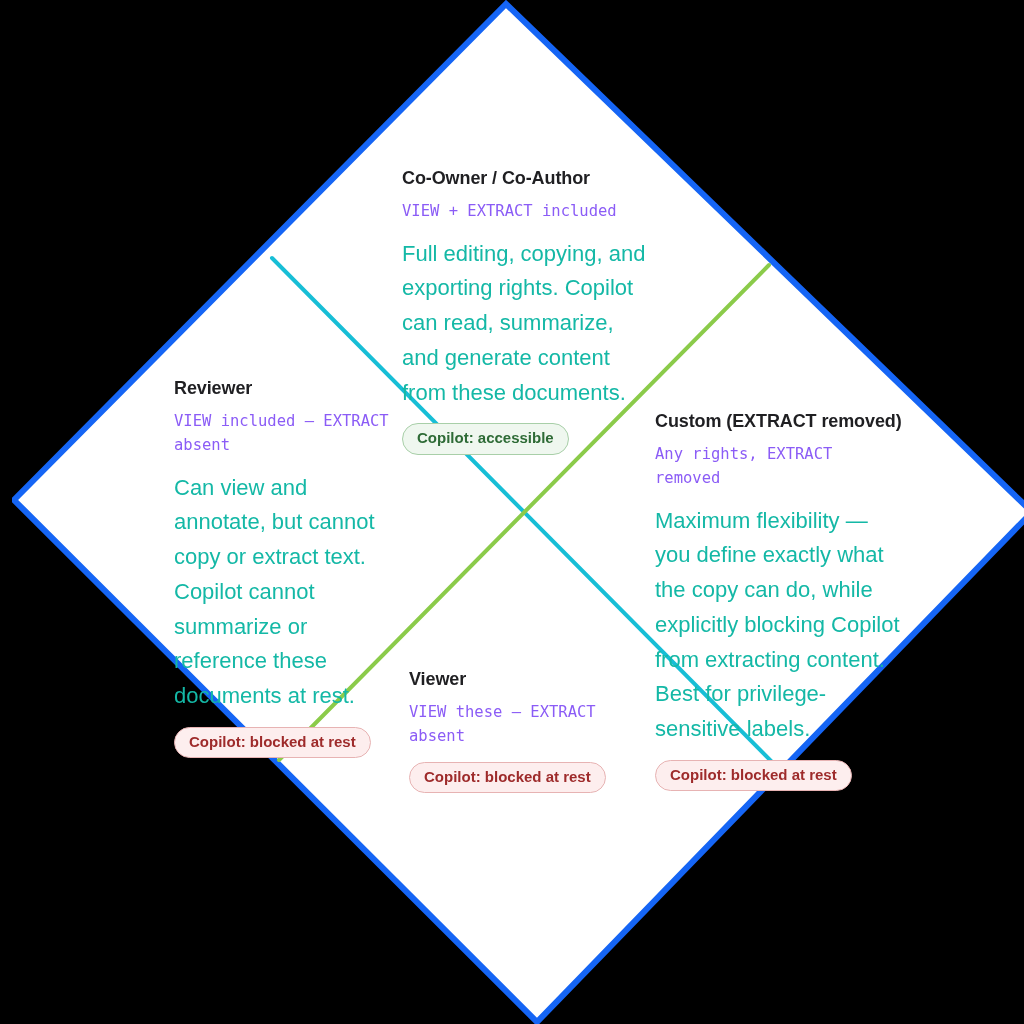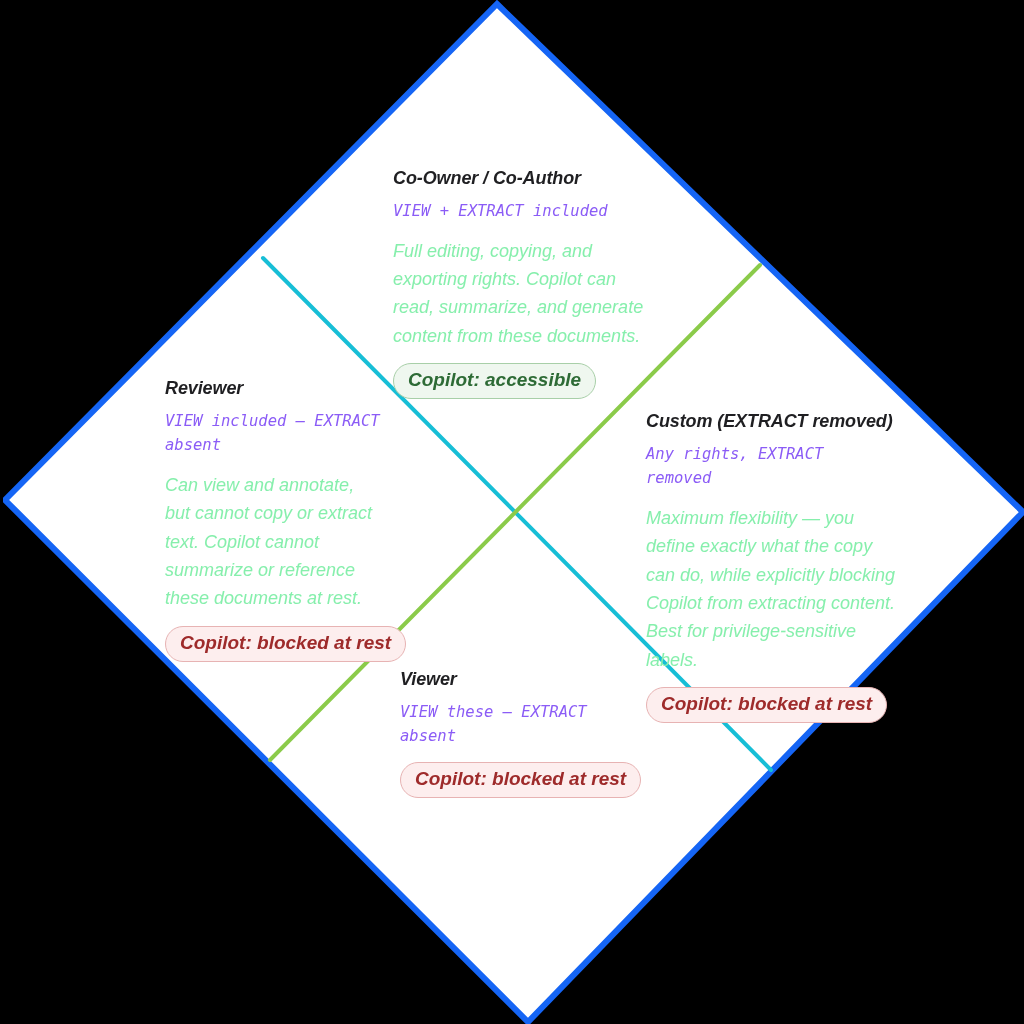--- a/index.html
+++ b/index.html
@@ -11,24 +11,23 @@
     width: 1024px;
     height: 1024px;
     position: relative;
     overflow: hidden;
     font-family: "Liberation Sans", sans-serif;
     -webkit-font-smoothing: antialiased;
   }
 
   #stage {
     position: absolute;
-    left: 3px; top: 0;
+    left: 12px; top: 0;
     width: 844px;
     height: 1024px;
-    font-style: italic;
   }
 
   
   #diamond-svg {
     position: absolute;
     left: 0; top: 0;
     width: 1024px;
     height: 1024px;
     display: block;
   }
@@ -53,30 +52,30 @@
     font-family: "DejaVu Sans Mono", "Liberation Mono", monospace;
     font-size: 15.5px;
     color: #8b5cf6;
     line-height: 1.55;
     margin: 0 0 14px 0;
     font-weight: normal;
   }
 
   .q-body {
     font-family: "Liberation Sans", sans-serif;
-    font-size: 18px;
-    color: #86efac;
+    font-size: 22px;
+    color: #14b8a6;
     line-height: 1.58;
     margin: 0 0 13px 0;
   }
 
   .badge {
     display: inline-block;
     font-family: "Liberation Sans", sans-serif;
-    font-size: 19px;
+    font-size: 15px;
     font-weight: bold;
     padding: 6px 14px 7px 14px;
     border-radius: 999px;
     border: 1px solid transparent;
     line-height: 1.1;
     white-space: nowrap;
   }
   .badge-ok {
     color: #2e6b36;
     background: #eff7ef;

